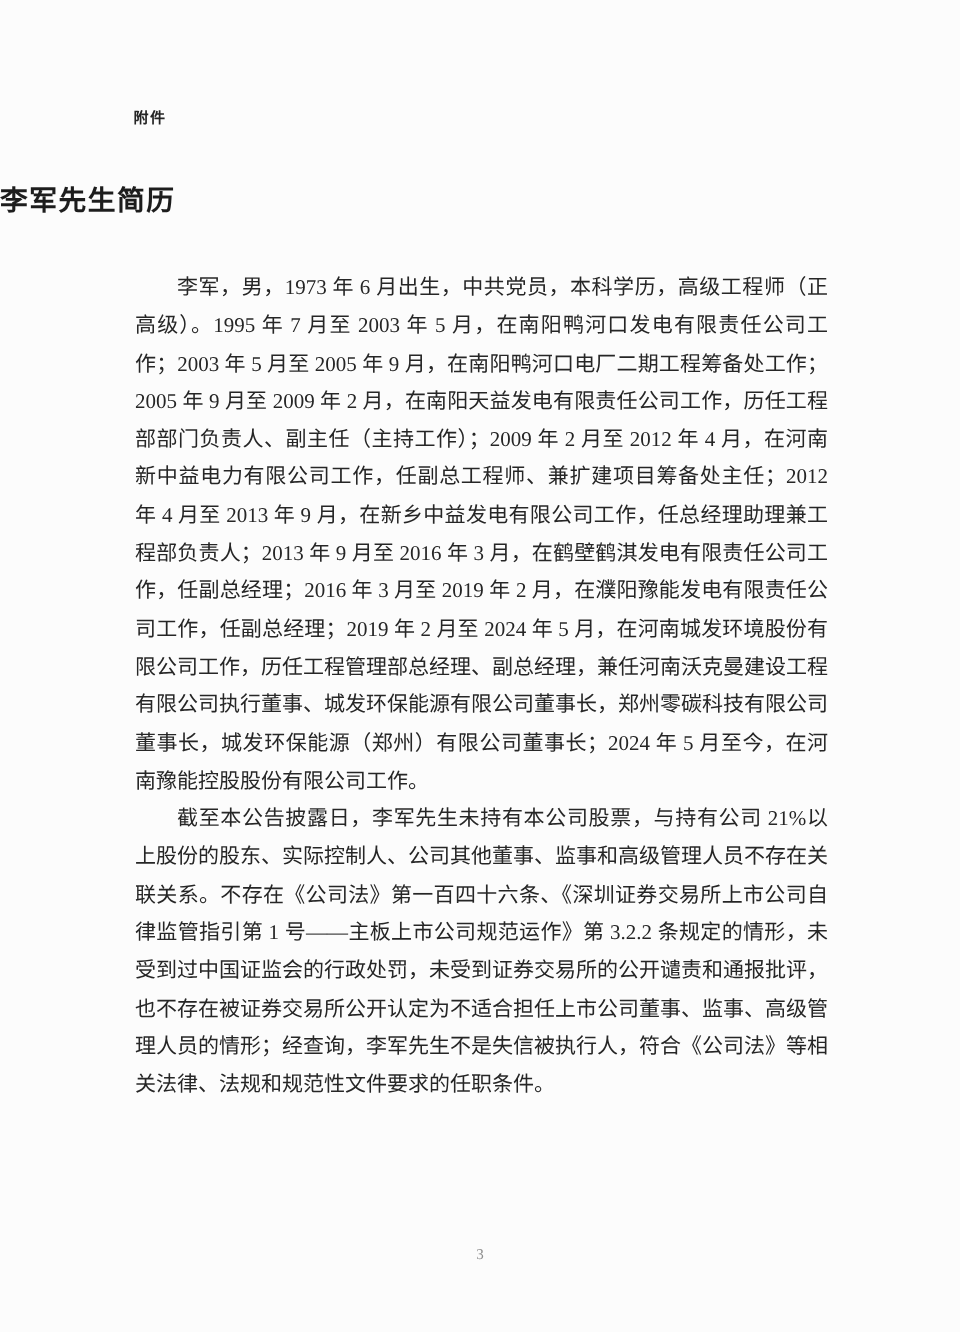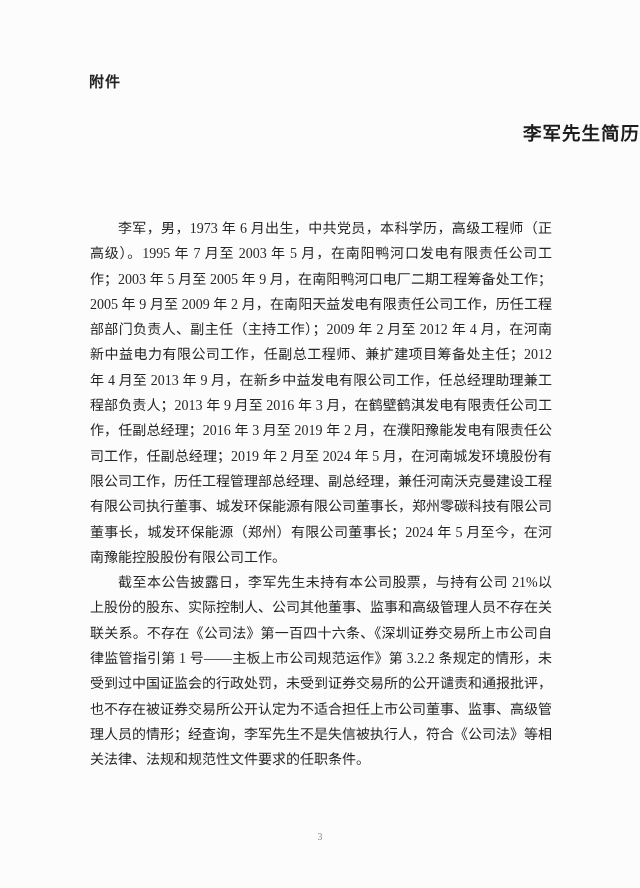--- a/index.html
+++ b/index.html
@@ -13,48 +13,47 @@
     height: 888px;
     background: #fcfcfc;
     overflow: hidden;
     font-family: "Liberation Serif", "DejaVu Serif", serif;
     color: #2a2a2a;
   }
   .attachment {
     position: absolute;
     left: 89px;
     top: 70px;
-    font-size: 15px;
+    font-size: 10px;
     font-weight: 700;
     color: #242424;
     letter-spacing: 1px;
   }
   .doc-title {
     position: absolute;
     left: 0;
     top: 119px;
     width: 100%;
     margin: 0;
-    text-align: right;
+    text-align: left;
     font-size: 18.5px;
     font-weight: 700;
     color: #1d1d1d;
     letter-spacing: 1px;
   }
   .content {
     position: absolute;
     left: 90px;
     top: 180px;
     width: 462px;
     font-size: 14px;
     line-height: 25.3px;
     text-align: justify;
     text-justify: inter-character;
     color: #262626;
-    margin-top: 36px;
   }
   .content p {
     margin: 0;
     padding: 0;
     text-indent: 2em;
   }
   .page-number {
     position: absolute;
     left: 0;
     top: 831px;

